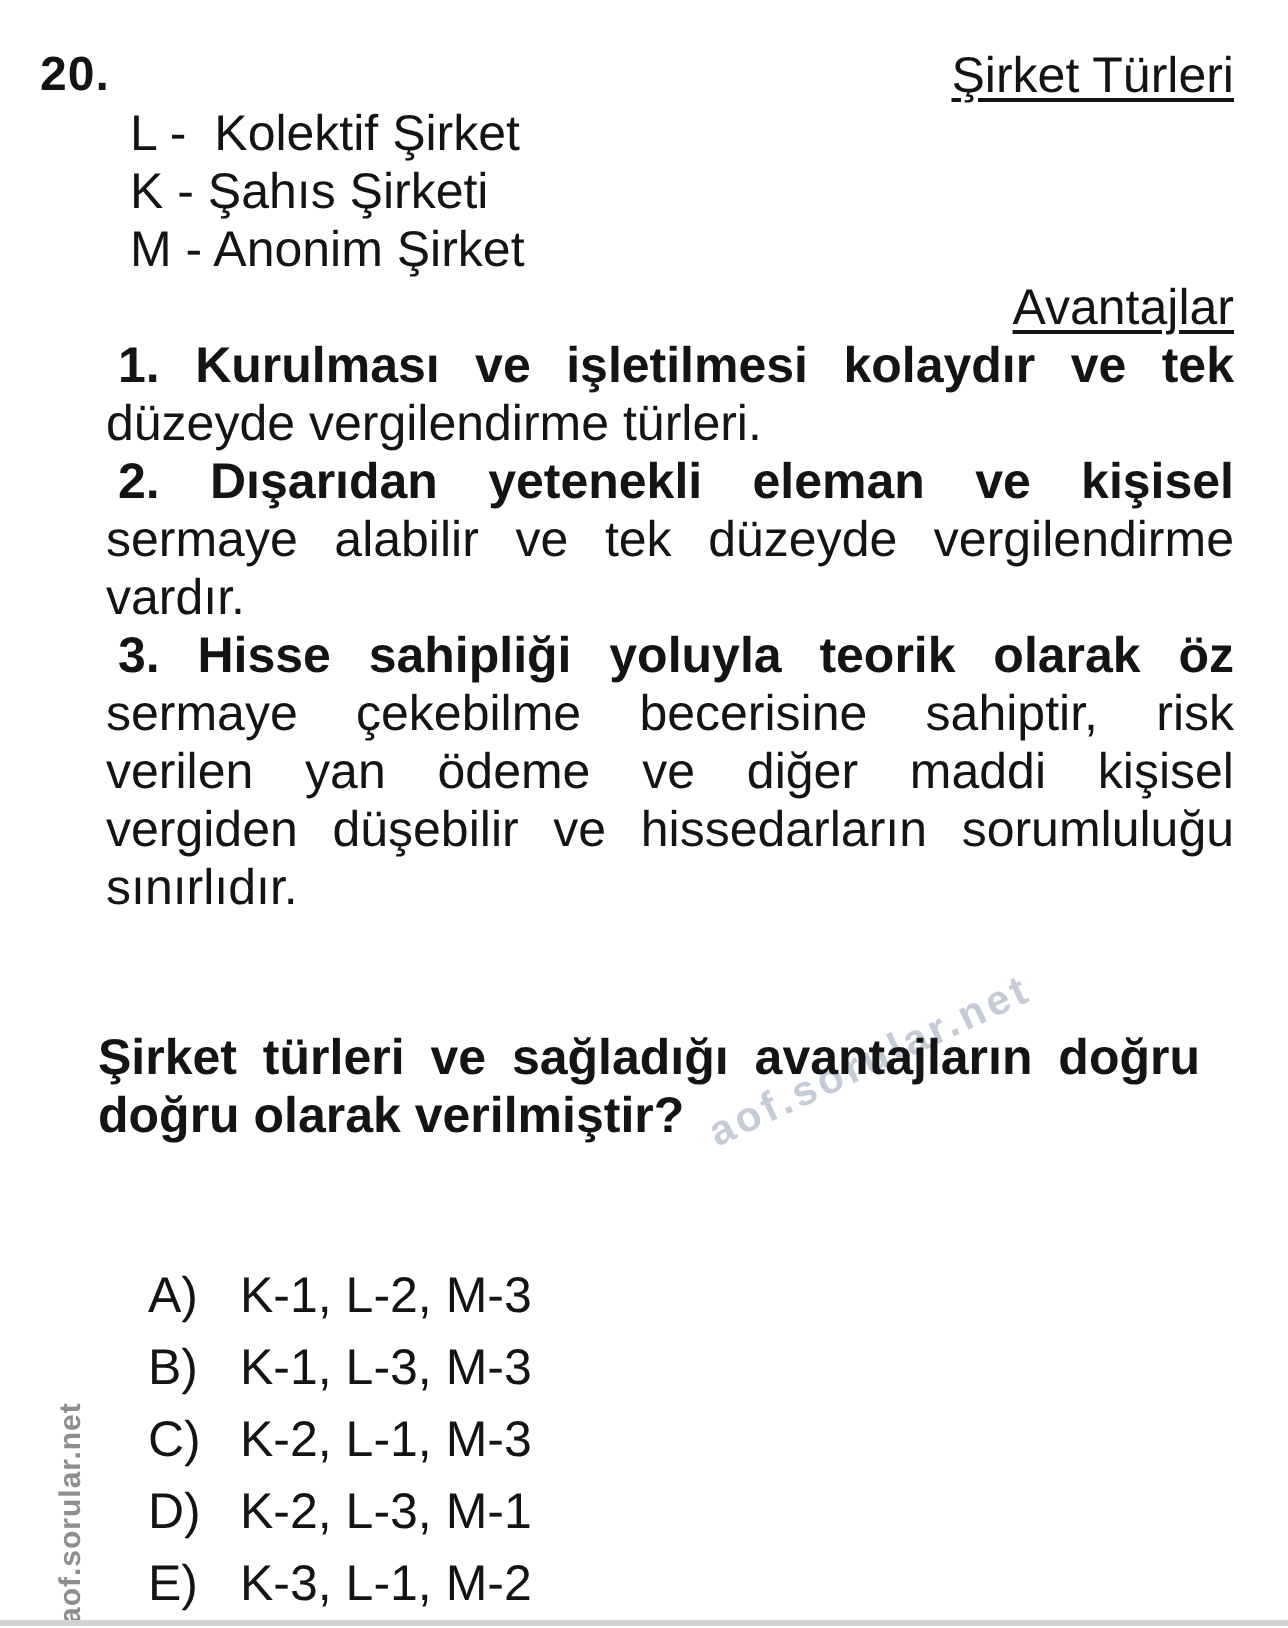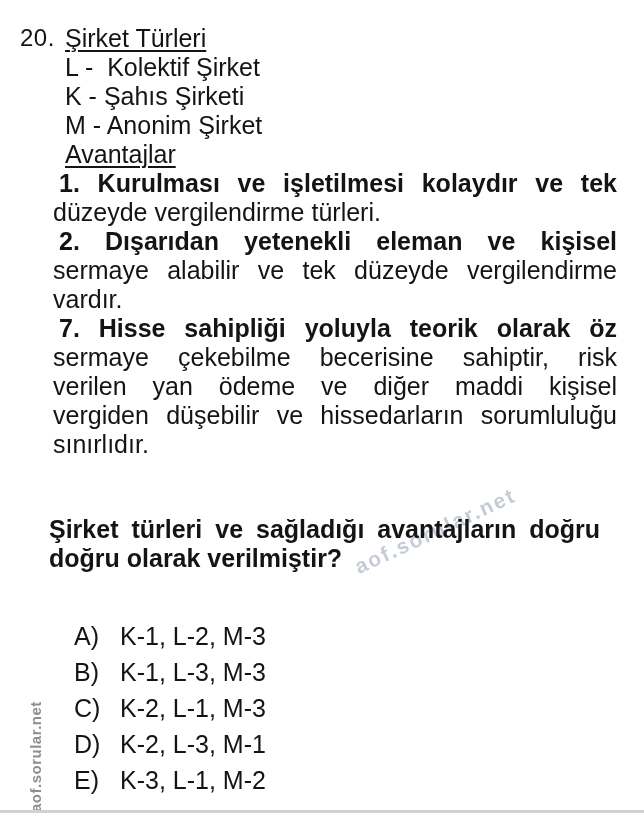--- a/index.html
+++ b/index.html
@@ -6,53 +6,54 @@
   .page{
     position:relative;
     width:644px;height:814px;
     background:#ffffff;
     font-family:"Liberation Sans", sans-serif;
     color:#141414;
     overflow:hidden;
   }
   .q-number{
     position:absolute;left:20px;top:24px;
-    font-size:24px;font-weight:normal;letter-spacing:0.5px;
+    font-size:24px;font-weight:bold;letter-spacing:0.5px;
   }
   .intro{
     position:absolute;left:53px;top:24px;width:564px;
     font-size:25px;line-height:29px;
   }
   .stem{
     position:absolute;left:49px;top:515px;width:551px;
     font-size:25px;line-height:29px;font-weight:bold;
   }
   .line{white-space:pre-wrap;}
   .line.just{
     white-space:normal;
     text-align:justify;
     text-align-last:justify;
   }
   .line.und{
     text-decoration:underline;
     text-decoration-thickness:2px;
     text-underline-offset:3px;
+    text-align:right;
   }
   .line.ind{padding-left:12px;}
   .line.ind-sm{padding-left:6px;font-weight:bold;}
   .options{
     position:absolute;left:74px;top:622px;
     font-size:25px;line-height:29px;
   }
   .opt-row{
     display:flex;align-items:baseline;
     height:29px;margin-bottom:7px;
   }
   .opt-letter{width:46px;flex:0 0 46px;}
-  .opt-text{white-space:pre;}
+  .opt-text{white-space:pre;margin-top:12px;}
   .wm-vertical{
     position:absolute;left:27px;top:692px;height:120px;
     writing-mode:vertical-rl;transform:rotate(180deg);
     font-size:15px;font-weight:bold;letter-spacing:0.5px;
     color:#8e8e8e;
   }
   .wm-diagonal{
     position:absolute;left:356px;top:556px;
     transform:rotate(-25deg);transform-origin:0 50%;
     font-size:21px;font-weight:bold;letter-spacing:2px;
@@ -78,21 +79,21 @@
       <div class="line und ind">Şirket Türleri</div>
       <div class="line ind">L -  Kolektif Şirket</div>
       <div class="line ind">K - Şahıs Şirketi</div>
       <div class="line ind">M - Anonim Şirket</div>
       <div class="line und ind">Avantajlar</div>
       <div class="line just ind-sm">1. Kurulması ve işletilmesi kolaydır ve tek</div>
       <div class="line">düzeyde vergilendirme türleri.</div>
       <div class="line just ind-sm">2. Dışarıdan yetenekli eleman ve kişisel</div>
       <div class="line just">sermaye alabilir ve tek düzeyde vergilendirme</div>
       <div class="line">vardır.</div>
-      <div class="line just ind-sm">7. Hisse sahipliği yoluyla teorik olarak öz</div>
+      <div class="line just ind-sm">3. Hisse sahipliği yoluyla teorik olarak öz</div>
       <div class="line just">sermaye çekebilme becerisine sahiptir, risk</div>
       <div class="line just">verilen yan ödeme ve diğer maddi kişisel</div>
       <div class="line just">vergiden düşebilir ve hissedarların sorumluluğu</div>
       <div class="line">sınırlıdır.</div>
     </div>
 
   <div class="stem">
       <div class="line just">Şirket türleri ve sağladığı avantajların doğru</div>
       <div class="line">doğru olarak verilmiştir?</div>
     </div>

